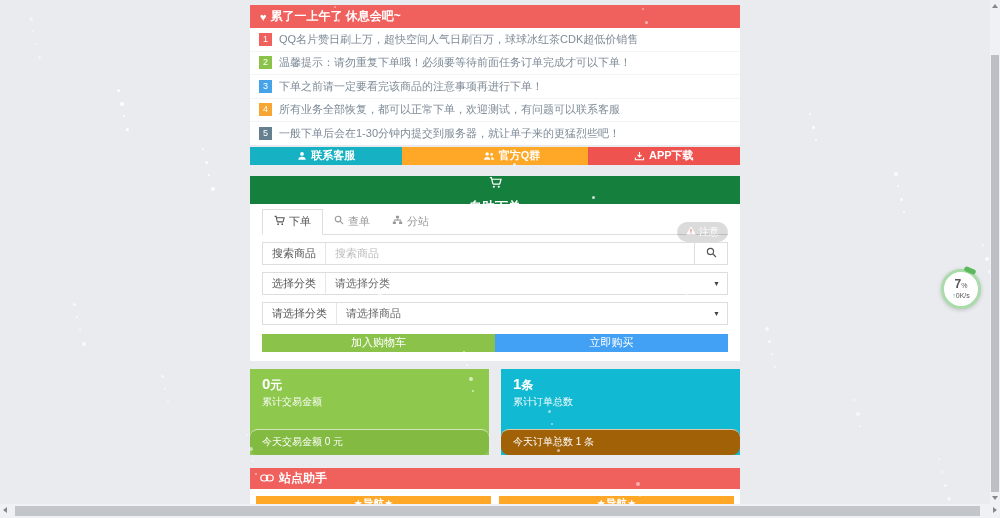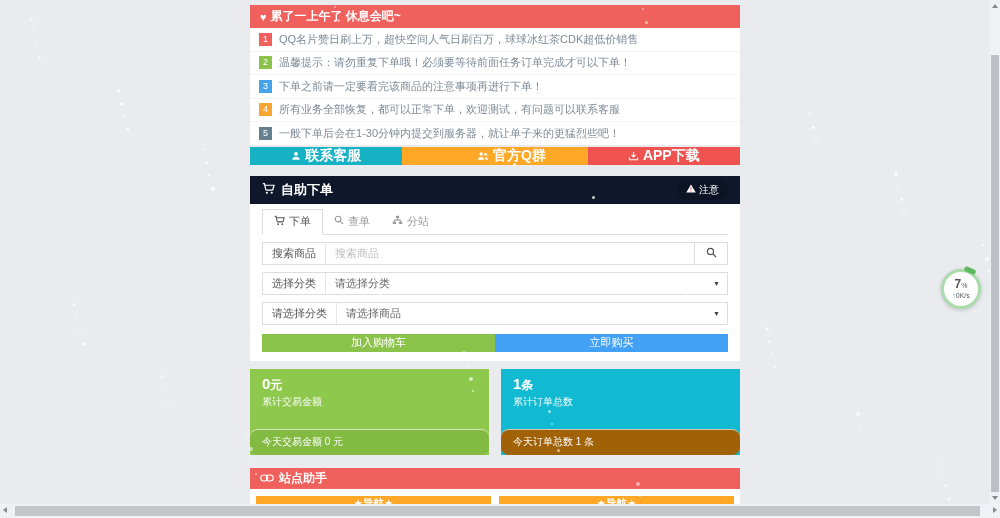--- a/index.html
+++ b/index.html
@@ -13,21 +13,21 @@
   .card-header{display:flex;align-items:center;color:#fff;font-weight:bold;}
   .notice-header{height:23px;font-size:12px;padding:0 10px;gap:2px;}
   .hdr-heart{font-size:11px;margin-right:2px;}
   .notice-body{background:#fff;}
   .notice-row{display:flex;align-items:center;height:22.5px;padding:0 9px;border-bottom:1px solid #f3f4f5;}
   .notice-row:last-child{border-bottom:none;}
   .nbadge{width:13px;height:13px;line-height:13px;text-align:center;color:#fff;font-size:9px;margin-right:7px;flex:none;}
   .ntext{font-size:11px;color:#7d8a96;white-space:nowrap;overflow:hidden;}
   
   .quick-row{display:flex;margin-top:2px;}
-  .quick-btn{flex:1;height:18px;display:flex;align-items:center;justify-content:center;gap:4px;color:#fff;font-size:14px;font-weight:bold;cursor:pointer;}
+  .quick-btn{flex:1;height:18px;display:flex;align-items:center;justify-content:center;gap:4px;color:#fff;font-size:11px;font-weight:bold;cursor:pointer;}
   .quick-btn svg{display:block;}
   
   .order-card{margin-top:11px;}
   .order-header{height:28px;font-size:13px;padding:0 12px;gap:6px;}
   .notice-pill{margin-left:auto;background:rgba(0,0,0,0.14);border-radius:12px;font-size:10px;font-weight:normal;padding:3px 9px;display:flex;align-items:center;gap:3px;cursor:pointer;}
   .order-body{background:#fff;padding:0 12px 9px;}
   .tabs{display:flex;border-bottom:1px solid #ddd;padding-top:5px;}
   .tab{font-size:11px;color:#999;padding:4px 11px 5px;display:flex;align-items:center;gap:4px;margin-bottom:-1px;cursor:pointer;}
   .tab.active{color:#555;background:#fff;border:1px solid #ddd;border-bottom:1px solid #fff;}
   .form-row{display:flex;align-items:stretch;border:1px solid #ddd;height:21px;margin-top:7px;}
@@ -136,21 +136,21 @@
             <svg width="11" height="10" viewBox="0 0 16 16" fill="none" stroke="currentColor" stroke-width="1.8">
               <path d="M8 1.5v7.5M4.8 6.2L8 9.4l3.2-3.2"></path>
               <path d="M1.5 10.5v3.5h13v-3.5"></path>
             </svg>
           </span>
         <span>APP下载</span>
       </div>
     </div>
 
     <div class="order-card">
-      <div class="card-header order-header" style="background-color: #0f172a;">
+      <div class="card-header order-header" style="background-color: #15803d; flex-direction: column;">
         <span><svg width="13" height="13" viewBox="0 0 16 16" fill="none" stroke="currentColor" stroke-width="1.5">
               <path d="M1 2h2l1.6 7.2a1 1 0 001 .8h6.8a1 1 0 001-.76L14.8 4H4.2"></path>
               <circle cx="6" cy="13.3" r="1.3" fill="currentColor" stroke="none"></circle>
               <circle cx="12" cy="13.3" r="1.3" fill="currentColor" stroke="none"></circle>
             </svg></span>
         <span>自助下单</span>
         <span class="notice-pill">
           <span><svg width="10" height="9" viewBox="0 0 16 14" fill="currentColor">
                 <path d="M8 0.5L15.6 13.5H.4z"></path>
                 <rect x="7.25" y="4.6" width="1.5" height="4.4" fill="#e2514e"></rect>

